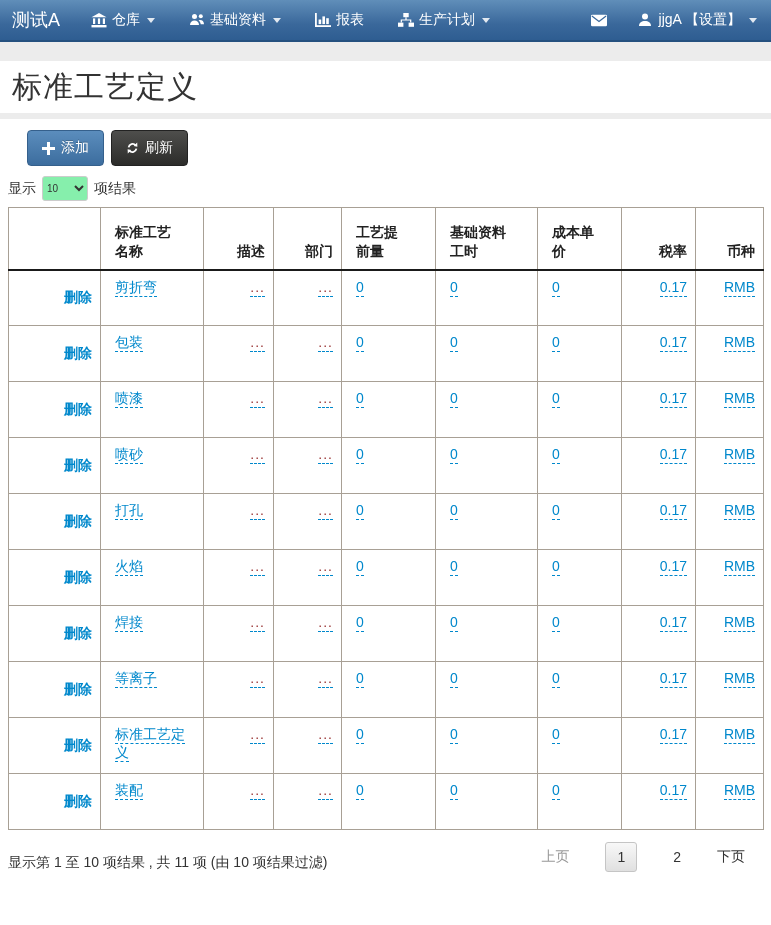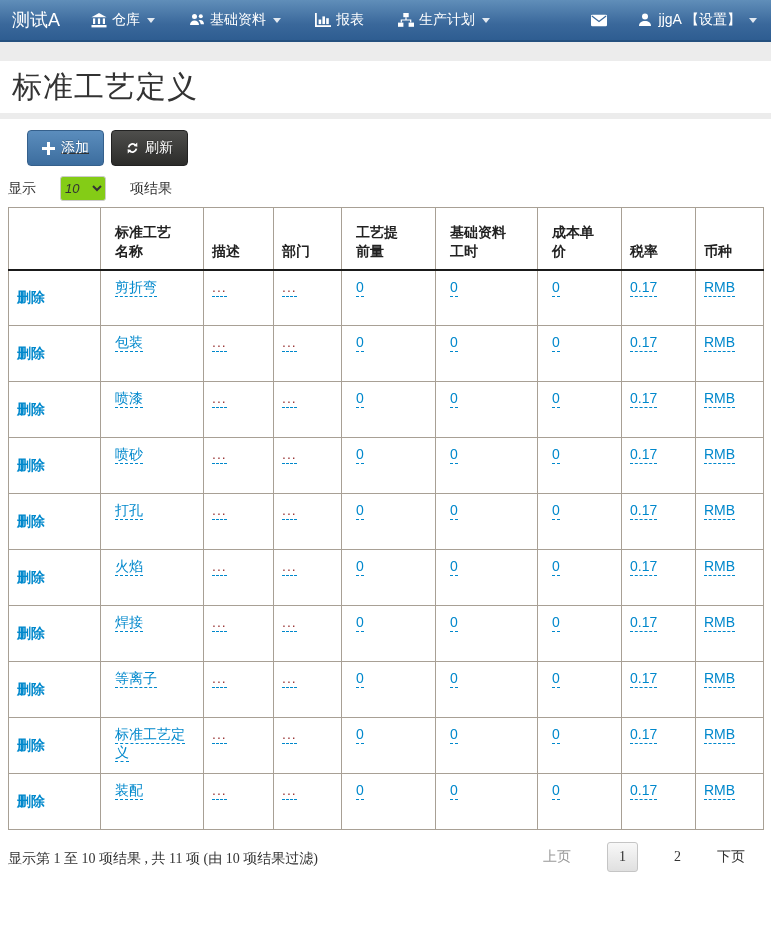--- a/index.html
+++ b/index.html
@@ -37,63 +37,63 @@
   .mail-btn { padding: 0 22px; height:100%; display:flex; align-items:center; cursor:pointer; }
   .user-menu { display:flex; align-items:center; gap:6px; padding: 0 14px 0 8px; height:100%; cursor:pointer; white-space:nowrap; }
   
   .strip { background:#ececec; }
   .strip.top { height: 19px; }
   .strip.mid { height: 6px; }
   .title-section { background:#fff; height: 52px; display:flex; align-items:center; }
   .title-section h1 { font-size: 30px; font-weight: 400; color:#333; padding-left: 12px; letter-spacing: 1px; }
   
   .main { background:#fff; padding-bottom: 30px; }
-  .toolbar { margin: 11px 0 0 27px; display:flex; gap:7px;text-decoration:underline; }
+  .toolbar { margin: 11px 0 0 27px; display:flex; gap:7px; }
   .btn {
     display:inline-flex; align-items:center; gap:6px;
     height: 36px; padding: 0 14px; font-size: 14px; color:#fff;
     border-radius: 4px; cursor: pointer; border: 1px solid transparent;
     text-shadow: 0 -1px 0 rgba(0,0,0,.25);
   }
   .btn-add { background: linear-gradient(180deg, var(--btn-add-top,#5b8dbd), var(--btn-add-bottom,#3c6d9e)); border-color:#35608c; }
   .btn-refresh { background: linear-gradient(180deg, var(--btn-ref-top,#4e4e4c), var(--btn-ref-bottom,#2c2c2a)); border-color:#222; }
   .bicon { display:inline-flex; width:13px; height:13px; align-items:center; justify-content:center; }
   
   .controls { margin: 10px 8px 0 8px; display:flex; justify-content:space-between; align-items:center; }
-  .length-group { display:flex; align-items:center; gap:24px; }
+  .length-group { display:flex; align-items:center; gap:6px; }
   .length-group select {
     width: 46px; height: 25px; border: 1px solid #ccc; border-radius: 3px;
-    font-size: 13px; color:#333; background:#84cc16;font-style:italic;
+    font-size: 10px; color:#333; background:#86efac;
   }
   .search-group { display:flex; align-items:center; gap:7px; }
   .search-group input {
     width: 190px; height: 27px; border: 1px solid #ccc; border-radius: 4px;
     padding: 0 6px; font-size: 13px;
     box-shadow: inset 0 1px 1px rgba(0,0,0,.06);
   }
   
   table { border-collapse: collapse; table-layout: fixed; width: 755px; margin: 6px 8px 10px 8px; }
   th, td { border: 1px solid var(--c-border,#a8a095); font-size: 14px; }
   th {
     font-weight: bold; color:#222; vertical-align: bottom;
     padding: 8px; height: 62px; border-bottom: 2px solid #1a1a1a;
     white-space: pre-line; line-height: 1.35; cursor: pointer;
   }
   td { vertical-align: top; padding: 8px; height: 56px; }
   td.mid { vertical-align: middle; font-weight: bold; }
   .al { text-align: left; padding-left: 14px; }
-  .ac { text-align: left; }
+  .ac { text-align: right; }
   a.plain-link { color: var(--c-link,#0088cc); text-decoration: none; cursor: pointer; }
   a.editable {
     color: var(--c-link,#0088cc); text-decoration: none; cursor: pointer;
     border-bottom: 1px dashed var(--c-link,#0088cc); padding-bottom: 1px;
   }
   a.editable-empty { color: var(--c-empty,#993333); letter-spacing: 1px; }
   
-  .table-footer { margin: 12px 8px 0 8px; display:flex; justify-content:space-between; align-items:flex-start;font-family:Liberation Serif, serif; }
+  .table-footer { margin: 12px 8px 0 8px; display:flex; justify-content:space-between; align-items:flex-end; }
   .info { font-size: 14px; color:#333; padding-top: 8px; }
   .pagination { display:flex; align-items:center; gap: 36px; padding-right: 18px; }
   .pg-prev { color:#999; cursor: default; }
   .pg-next, .pg-page { color:#333; cursor: pointer; text-decoration:none; }
   .pg-page.active {
     border: 1px solid #c5c5c5; border-radius: 3px;
     background: linear-gradient(180deg,#f8f8f8,#e0e0e0);
     padding: 6px 11px; cursor: default;
   }
 </style>

